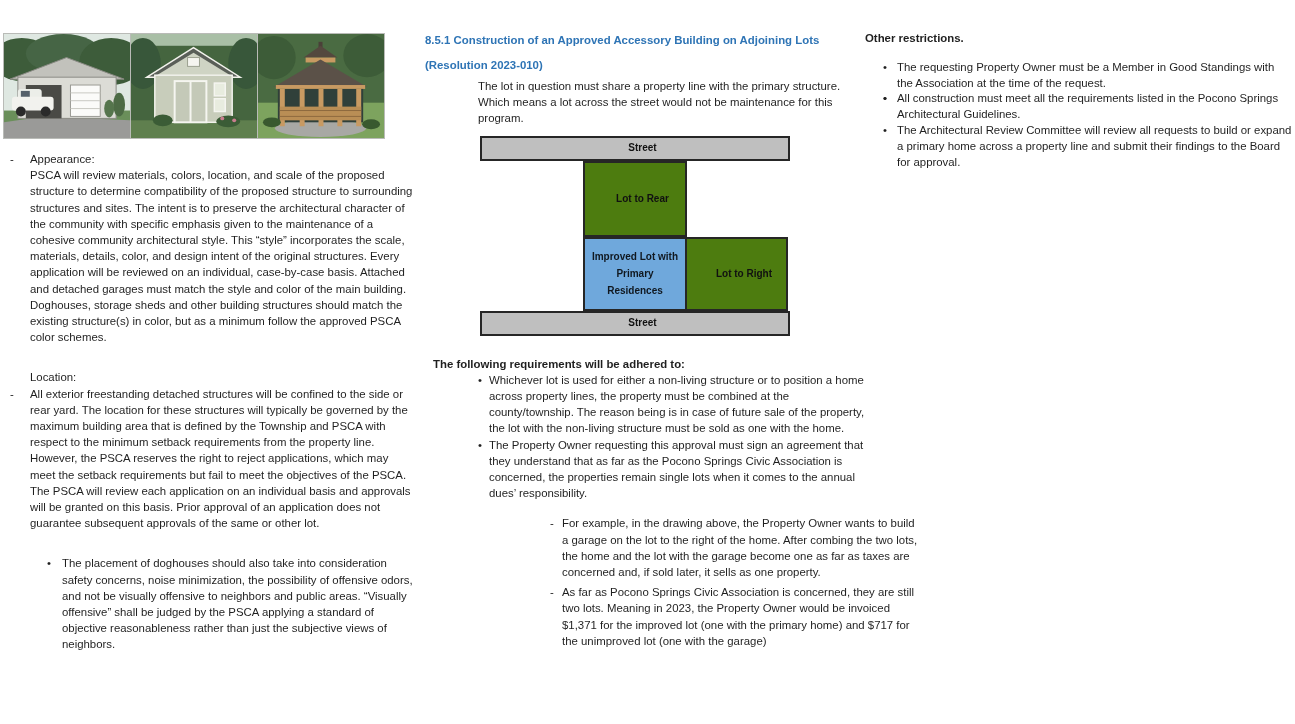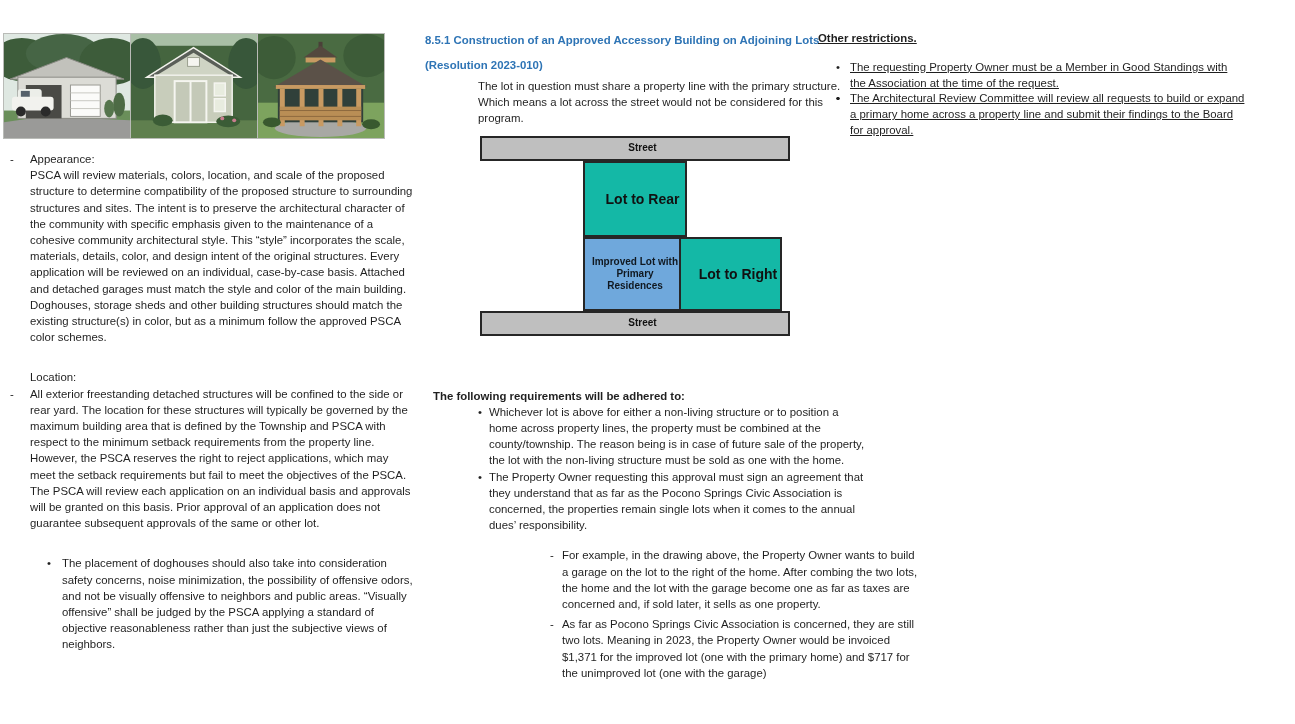--- a/index.html
+++ b/index.html
@@ -32,37 +32,37 @@
   .col2 { position:absolute; left:425px; top:28px; width:443px; }
   .section-heading { font-weight:bold; color:#2e74b5; line-height:25px; width:441px; }
   .def-heading { margin-top:22px; margin-left:8px; font-weight:bold; }
   .def-body { margin-left:53px; width:390px; }
 
   .diagram { position:relative; margin:9px 0 0 55px; width:310px; height:200px;
              font-weight:bold; }
   .dg { position:absolute; border:2px solid #262626; display:flex; align-items:center;
         justify-content:center; text-align:center; color:#111;padding-left:15px; }
   .dg-street { background:#bfbfbf; font-size:10px; }
-  .dg-lot    { background:#14b8a6; font-size:14px; }
-  .dg-improved { background:#6fa8dc; font-size:10px; line-height:12px; padding:0 6px; color:#101820; }
+  .dg-lot    { background:#4d7c0f; font-size:10px; }
+  .dg-improved { background:#6fa8dc; font-size:10px; line-height:17px; padding:0 6px; color:#101820; }
   .dg-street-top    { left:0;     top:0;     width:310px; height:25px; }
   .dg-lot-rear      { left:103px; top:25px;  width:104px; height:76px; }
   .dg-lot-left      { left:0;     top:101px; width:103px; height:74px; }
   .dg-lot-improved  { left:103px; top:101px; width:104px; height:74px; }
-  .dg-lot-right     { left:199px; top:101px; width:103px; height:74px; }
+  .dg-lot-right     { left:205px; top:101px; width:103px; height:74px; }
   .dg-street-bottom { left:0;     top:175px; width:310px; height:25px; }
 
-  .req-heading { margin-top:52px; margin-left:8px; font-weight:bold; }
+  .req-heading { margin-top:20px; margin-left:8px; font-weight:bold; }
   .req-bullets { margin-left:53px; width:392px; }
   .req-bullet { position:relative; padding-left:11px; }
   .examples { margin-top:14px; margin-left:72px; width:371px; }
   .example { position:relative; padding-left:12px; margin-bottom:4px; }
 
   
-  .col3 { position:absolute; left:818px; top:31px; width:428px; line-height:15.8px;text-decoration:underline; }
+  .col3 { position:absolute; left:865px; top:31px; width:428px; line-height:15.8px; }
   .col3 .heading { font-weight:bold; }
   .col3 .bullets { margin-top:13px; margin-left:18px; }
   .col3 .bullet { position:relative; padding-left:14px; }
 </style>
 </head>
 <body>
 
 <div class="photo-strip">
   <div class="photo">
     <svg viewBox="0 0 127 106" preserveAspectRatio="none">
@@ -151,35 +151,35 @@
 
   <div class="bullet-item">
     <span class="marker">•</span>
     <div>The placement of doghouses should also take into consideration safety concerns, noise minimization, the possibility of offensive odors, and not be visually offensive to neighbors and public areas. “Visually offensive” shall be judged by the PSCA applying a standard of objective reasonableness rather than just the subjective views of neighbors.</div>
   </div>
 </div>
 
 <div class="col2">
   <div class="section-heading">8.5.1 Construction of an Approved Accessory Building on Adjoining Lots (Resolution 2023-010)</div>
 
-  <div class="def-body">The lot in question must share a property line with the primary structure. Which means a lot across the street would not be considered for this program.</div>
+  <div class="def-body">The lot in question must share a property line with the primary structure. Which means a lot across the street would not be maintenance for this program.</div>
 
   <div class="diagram">
     <div class="dg dg-street dg-street-top">Street</div>
     <div class="dg dg-lot dg-lot-rear">Lot to Rear</div>
     <div class="dg dg-improved dg-lot-improved">Improved Lot with Primary Residences</div>
     <div class="dg dg-lot dg-lot-right">Lot to Right</div>
     <div class="dg dg-street dg-street-bottom">Street</div>
   </div>
 
   <div class="req-heading">The following requirements will be adhered to:</div>
   <div class="req-bullets">
     <div class="req-bullet">
       <span class="marker">•</span>
-      <span>Whichever lot is above for either a non-living structure or to position a home across property lines, the property must be combined at the county/township. The reason being is in case of future sale of the property, the lot with the non-living structure must be sold as one with the home.</span>
+      <span>Whichever lot is used for either a non-living structure or to position a home across property lines, the property must be combined at the county/township. The reason being is in case of future sale of the property, the lot with the non-living structure must be sold as one with the home.</span>
     </div>
     <div class="req-bullet">
       <span class="marker">•</span>
       <span>The Property Owner requesting this approval must sign an agreement that they understand that as far as the Pocono Springs Civic Association is concerned, the properties remain single lots when it comes to the annual dues’ responsibility.</span>
     </div>
     <div class="examples">
       <div class="example">
         <span class="marker">-</span>
         <span>For example, in the drawing above, the Property Owner wants to build a garage on the lot to the right of the home. After combing the two lots, the home and the lot with the garage become one as far as taxes are concerned and, if sold later, it sells as one property.</span>
       </div>
@@ -196,19 +196,20 @@
   <div class="bullets">
     <div class="bullet">
       <span class="marker">•</span>
       <span>The requesting Property Owner must be a Member in Good Standings with the Association at the time of the request.</span>
     </div>
     <div class="bullet">
       <span class="marker">•</span>
     </div>
     <div class="bullet">
       <span class="marker">•</span>
+      <span>All construction must meet all the requirements listed in the Pocono Springs Architectural Guidelines.</span>
     </div>
     <div class="bullet">
       <span class="marker">•</span>
       <span>The Architectural Review Committee will review all requests to build or expand a primary home across a property line and submit their findings to the Board for approval.</span>
     </div>
   </div>
 </div>
 
 </body></html>

